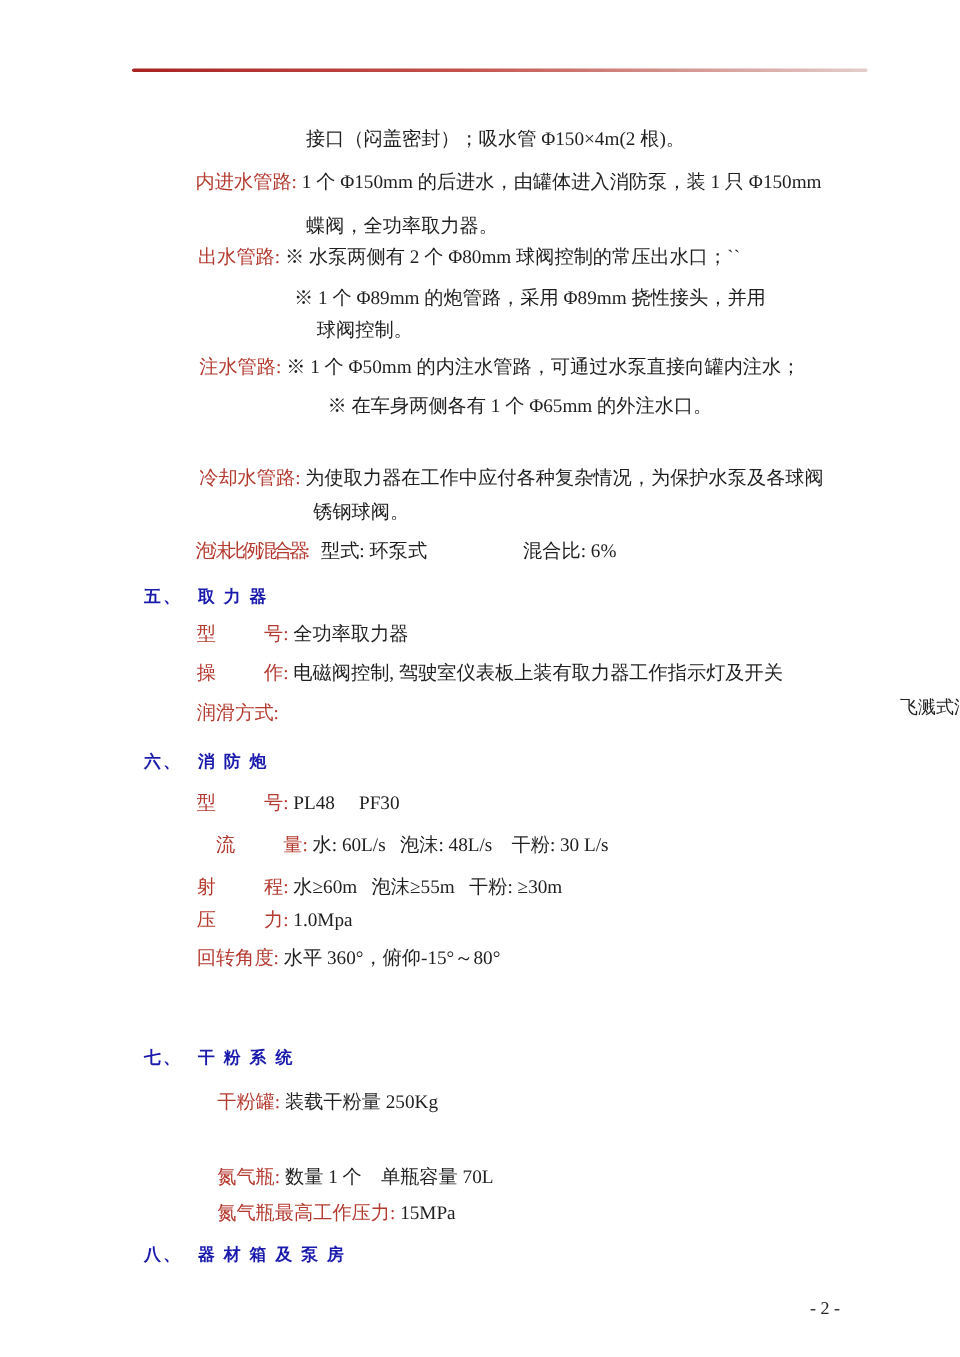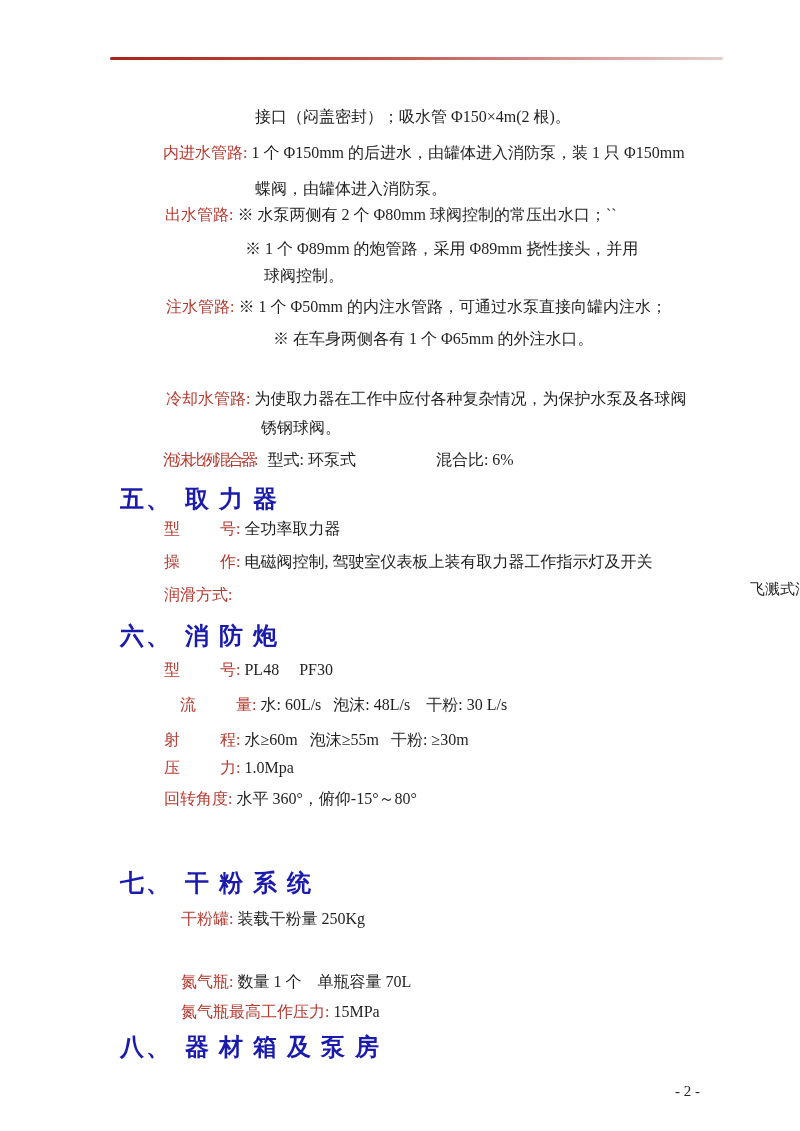--- a/index.html
+++ b/index.html
@@ -12,37 +12,37 @@
     position:absolute; left:110px; top:57px; width:613px; height:3px;
     background:linear-gradient(to right, var(--divider-red,#a82322), #c4524c 45%, #e3cecb 100%);
     border-radius:2px;
   }
   .line { position:absolute; white-space:pre; line-height:21px; }
   .label { color:var(--label-red,#b43a30); }
   .label.condensed { letter-spacing:-3px; }
   .txt { color:var(--body-text,#1f1f1f); }
   .heading {
     position:absolute; margin:0; color:var(--heading-blue,#1a1aad);
-    font-size:24px; font-weight:bold; white-space:pre; line-height:22px;
+    font-size:14px; font-weight:bold; white-space:pre; line-height:22px;
   }
   .heading .hnum { margin-right:13px; letter-spacing:2px; }
   .heading .htitle { letter-spacing:2px; }
   .right-note { position:absolute; left:718px; top:580px; white-space:pre; font-size:15px;margin-left:32px; }
   .footer { position:absolute; left:675px; top:1083px; font-size:15px; color:#222; white-space:pre; }
 </style>
 </head>
 <body>
 
 <div class="page">
 
   <div class="divider"></div>
 
   <div class="line" style="left:255px;top:106px"><span class="txt">接口（闷盖密封）；吸水管 Φ150×4m(2 根)。</span></div>
   <div class="line" style="left:163px;top:142px"><span class="label">内进水管路: </span><span class="txt">1 个 Φ150mm 的后进水，由罐体进入消防泵，装 1 只 Φ150mm</span></div>
-  <div class="line" style="left:255px;top:178px"><span class="txt">蝶阀，由罐体进入消防泵。</span></div>
+  <div class="line" style="left:255px;top:178px"><span class="txt">蝶阀，全功率取力器。</span></div>
   <div class="line" style="left:165px;top:204px"><span class="label">出水管路: </span><span class="txt">※ 水泵两侧有 2 个 Φ80mm 球阀控制的常压出水口；``</span></div>
   <div class="line" style="left:245px;top:238px"><span class="txt">※ 1 个 Φ89mm 的炮管路，采用 Φ89mm 挠性接头，并用</span></div>
   <div class="line" style="left:264px;top:265px"><span class="txt">球阀控制。</span></div>
   <div class="line" style="left:166px;top:296px"><span class="label">注水管路: </span><span class="txt">※ 1 个 Φ50mm 的内注水管路，可通过水泵直接向罐内注水；</span></div>
   <div class="line" style="left:273px;top:328px"><span class="txt">※ 在车身两侧各有 1 个 Φ65mm 的外注水口。</span></div>
   <div class="line" style="left:166px;top:388px"><span class="label">冷却水管路: </span><span class="txt">为使取力器在工作中应付各种复杂情况，为保护水泵及各球阀</span></div>
   <div class="line" style="left:261px;top:417px"><span class="txt">锈钢球阀。</span></div>
   <div class="line" style="left:163px;top:449px"><span class="label condensed">泡沫比例混合器:</span><span class="txt">   型式: 环泵式                    混合比: 6%</span></div>
 
   <h2 class="heading" style="left:120px;top:488px"><span class="hnum">五、</span><span class="htitle">取 力 器</span></h2>

